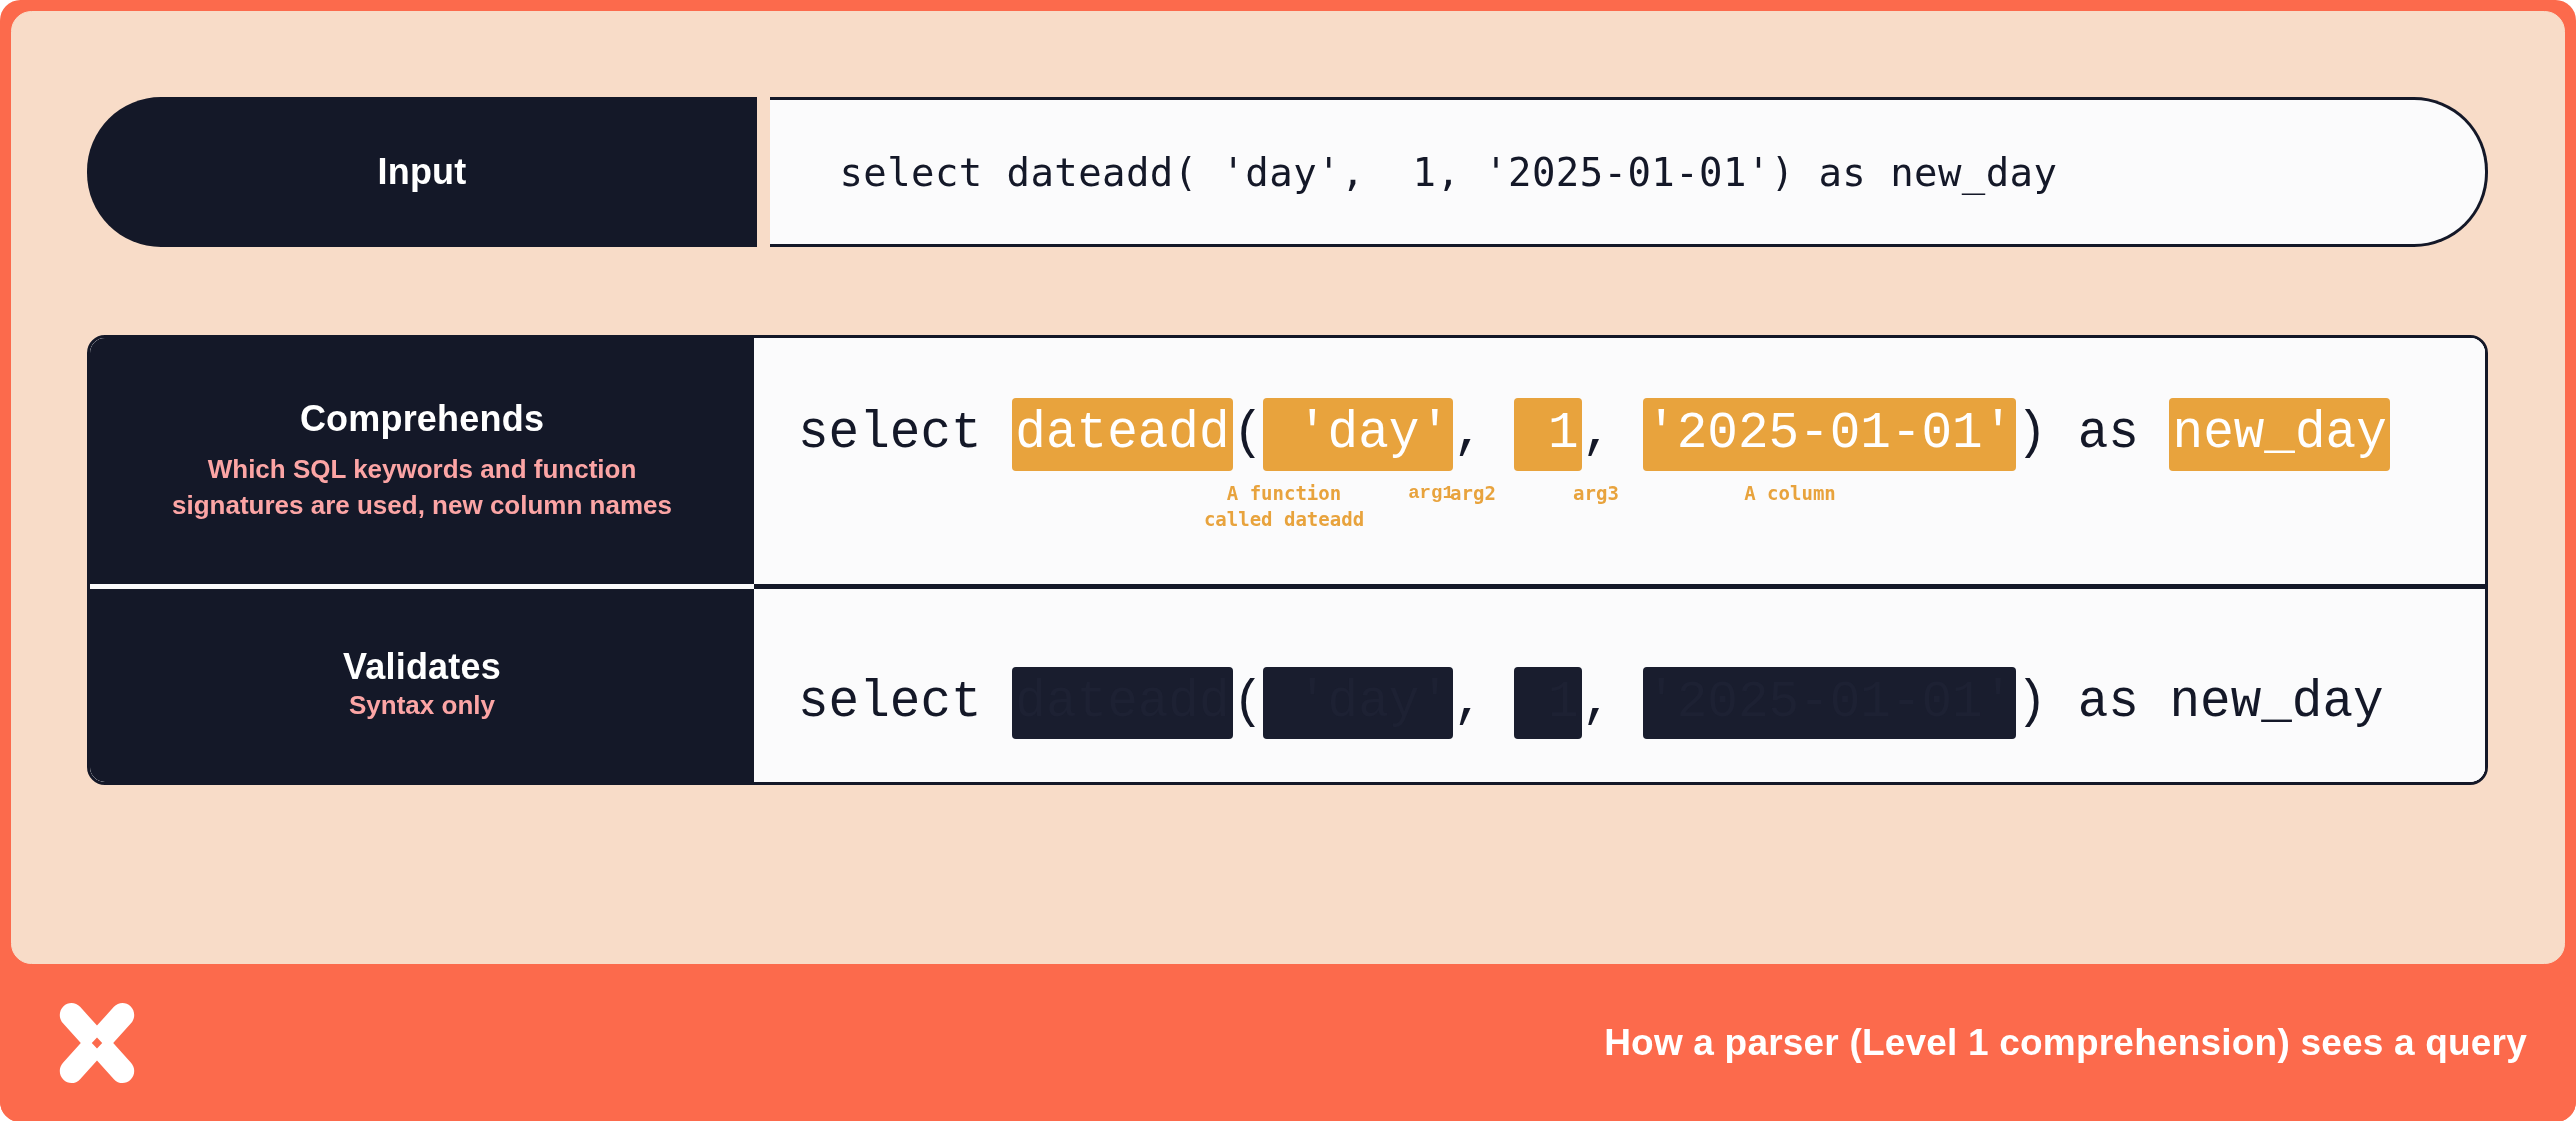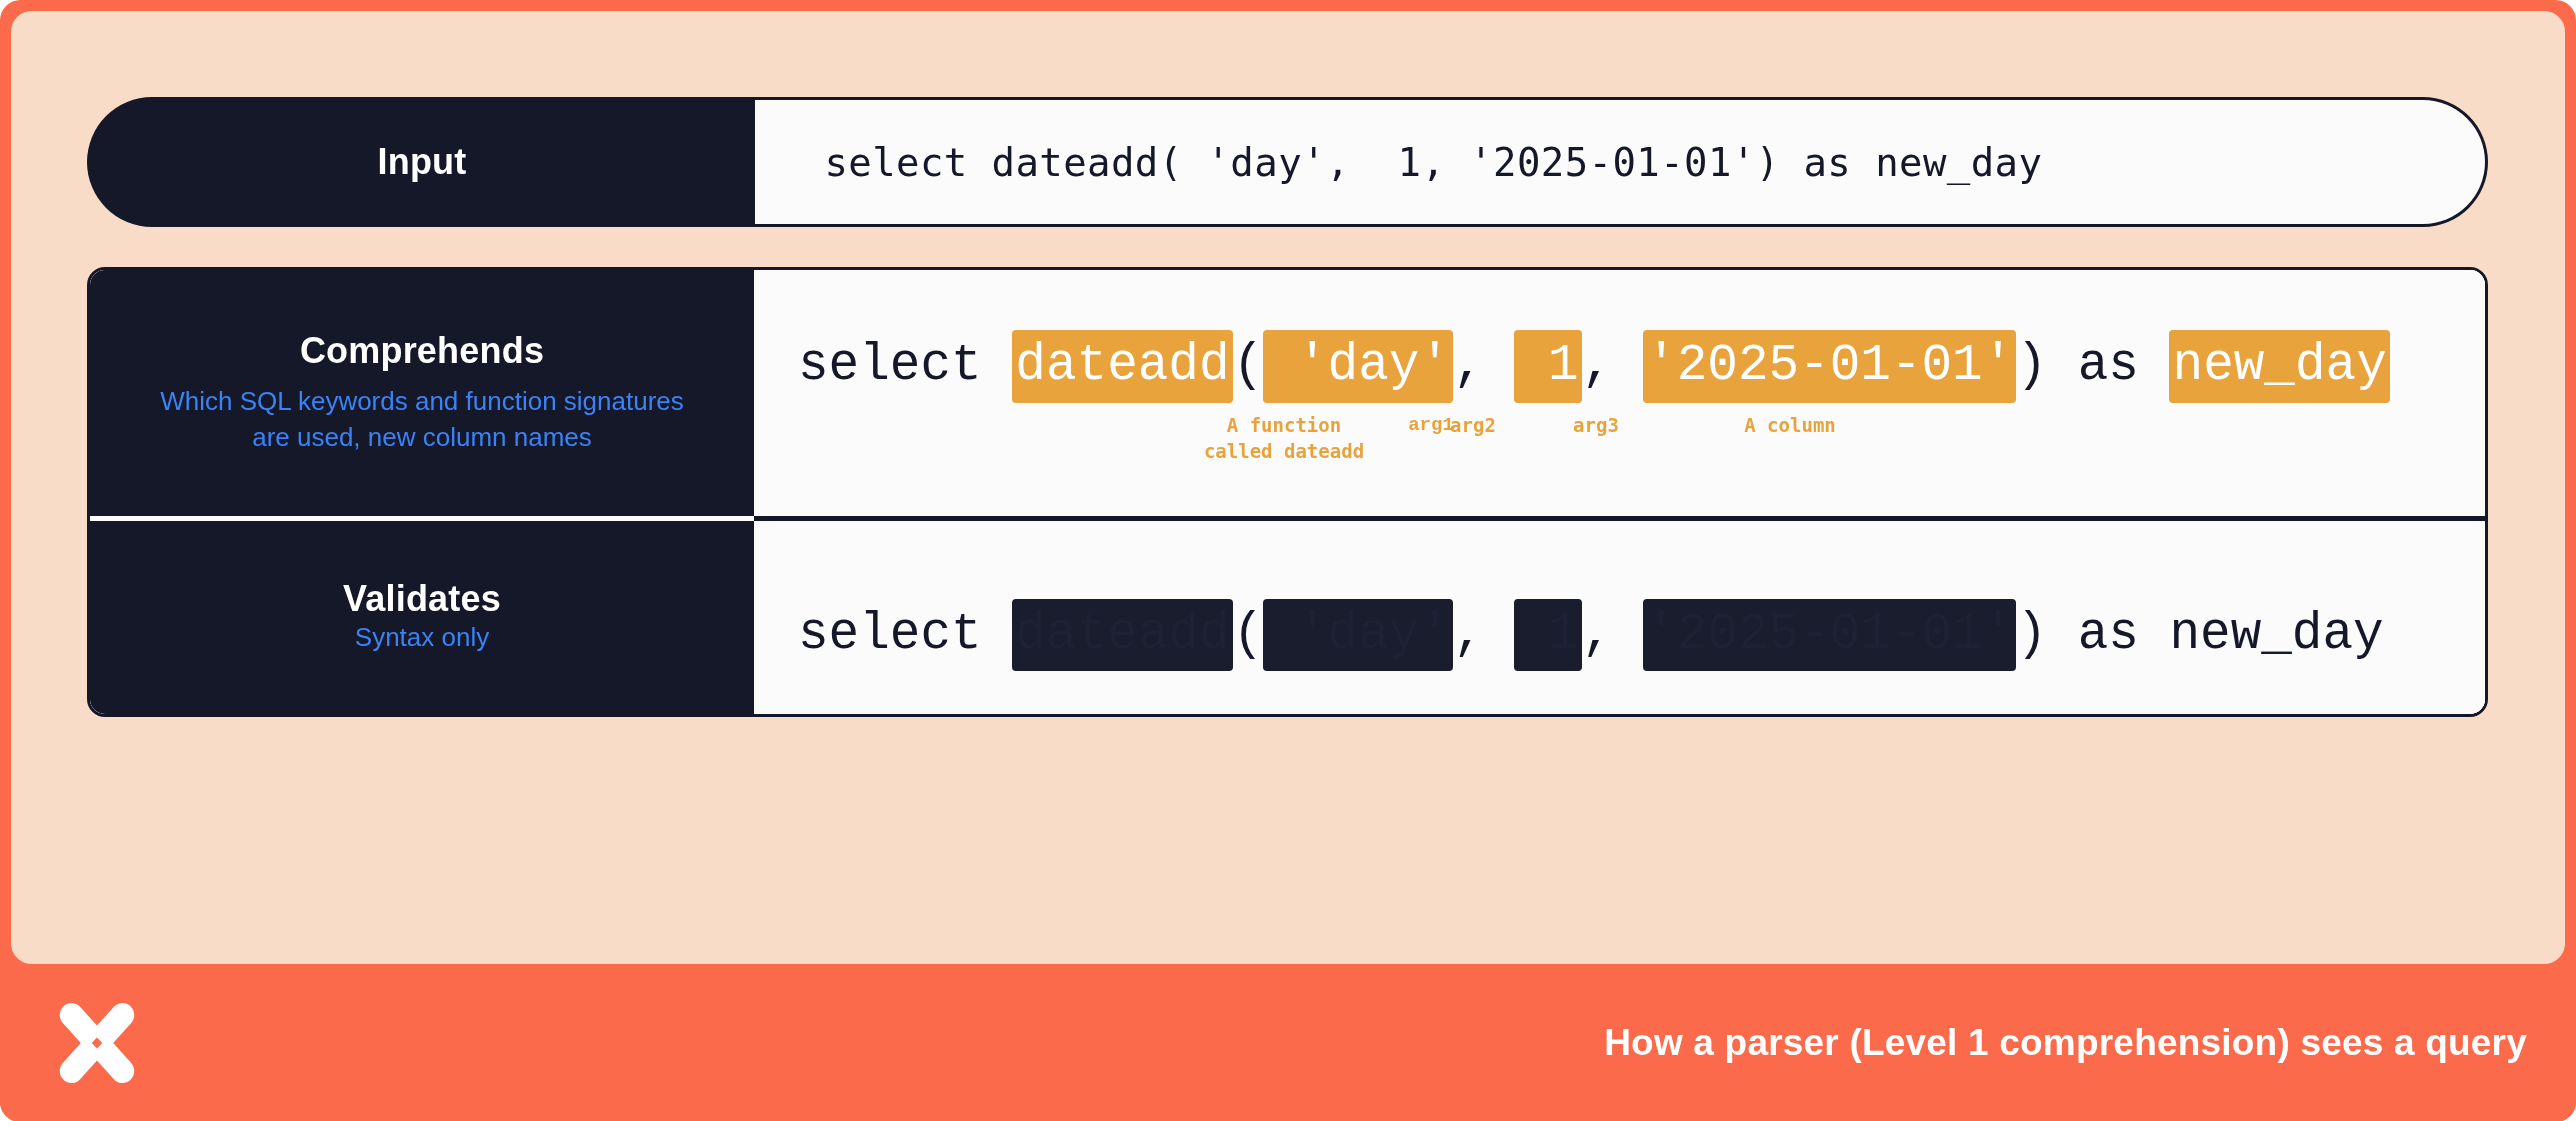--- a/index.html
+++ b/index.html
@@ -43,22 +43,23 @@
     position: absolute;
     left: 75px;
     top: 85px;
     width: 2401px;
   }
 
   
   .pill-row {
     position: relative;
     display: flex;
-    height: 130px;
-    margin-bottom: 40px;
+    height: 150px;
+    margin-bottom: 88px;
+    gap: 15px;
   }
   .pill-label {
     width: 670px;
     background: #141828;
     border-radius: 74px 0 0 74px;
     display: flex;
     align-items: center;
     justify-content: center;
     box-sizing: border-box;
   }
@@ -116,23 +117,23 @@
     text-align: center;
     flex: 0 0 664px;
   }
   .card-label .lbl-title {
     color: #ffffff;
     font-size: 36px;
     font-weight: bold;
     letter-spacing: 0.2px;
   }
   .card-label .lbl-sub {
-    color: #3b82f6;
+    color: #fca5a5;
     font-size: 26px;
-    font-weight: 400;
+    font-weight: 700;
     line-height: 1.38;
     margin-top: 12.5px;
     max-width: 548px;
   }
   .card-label.r2 .lbl-sub { margin-top: 0; }
 
   .card-code {
     flex: 1;
     background: #fbfbfc;
     position: relative;

